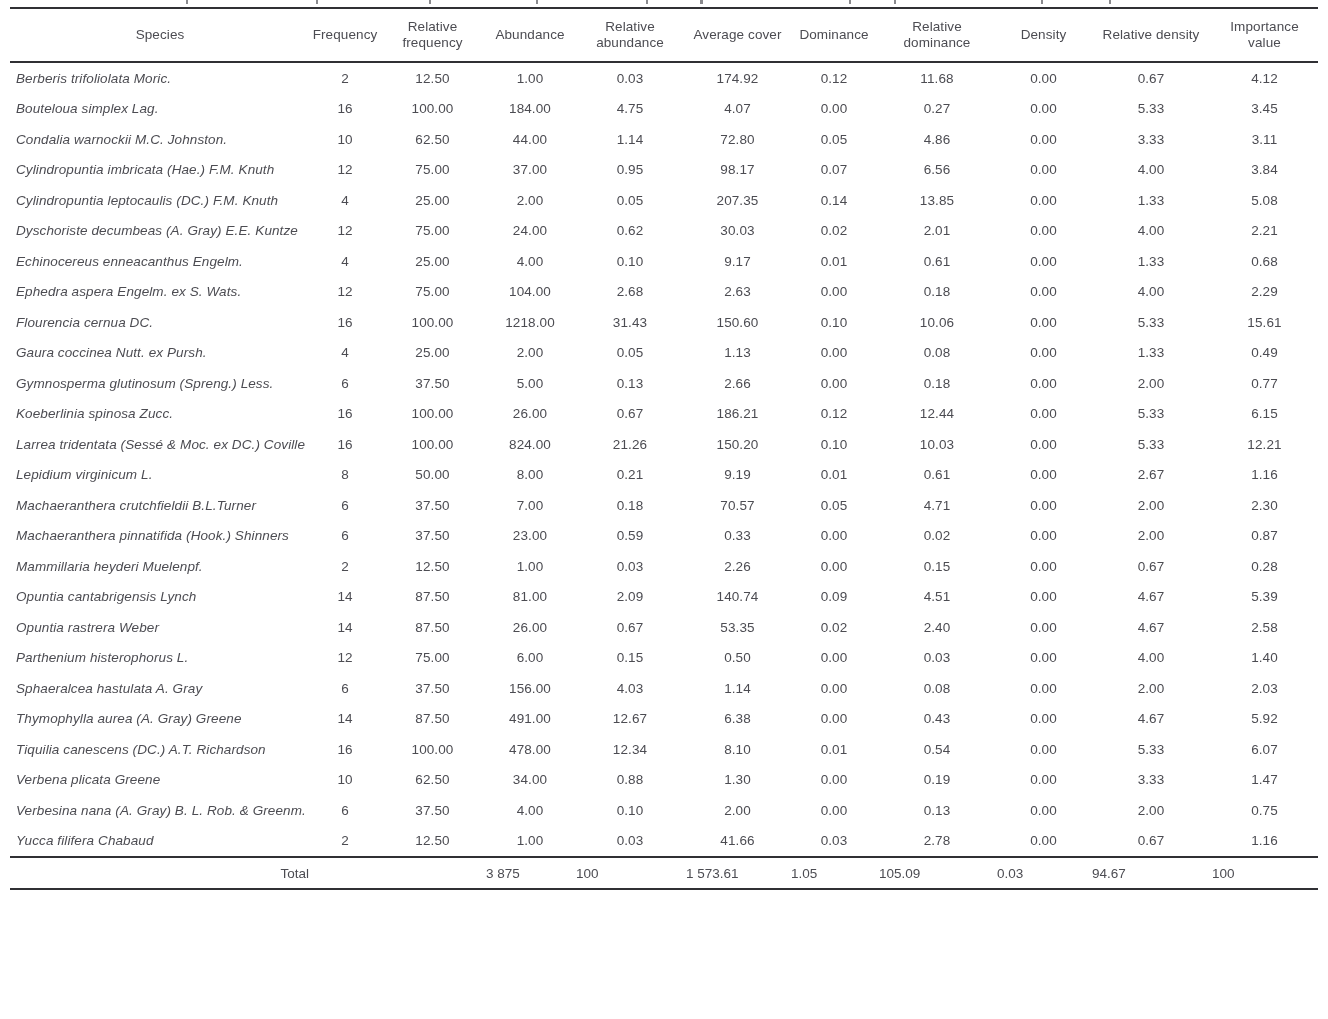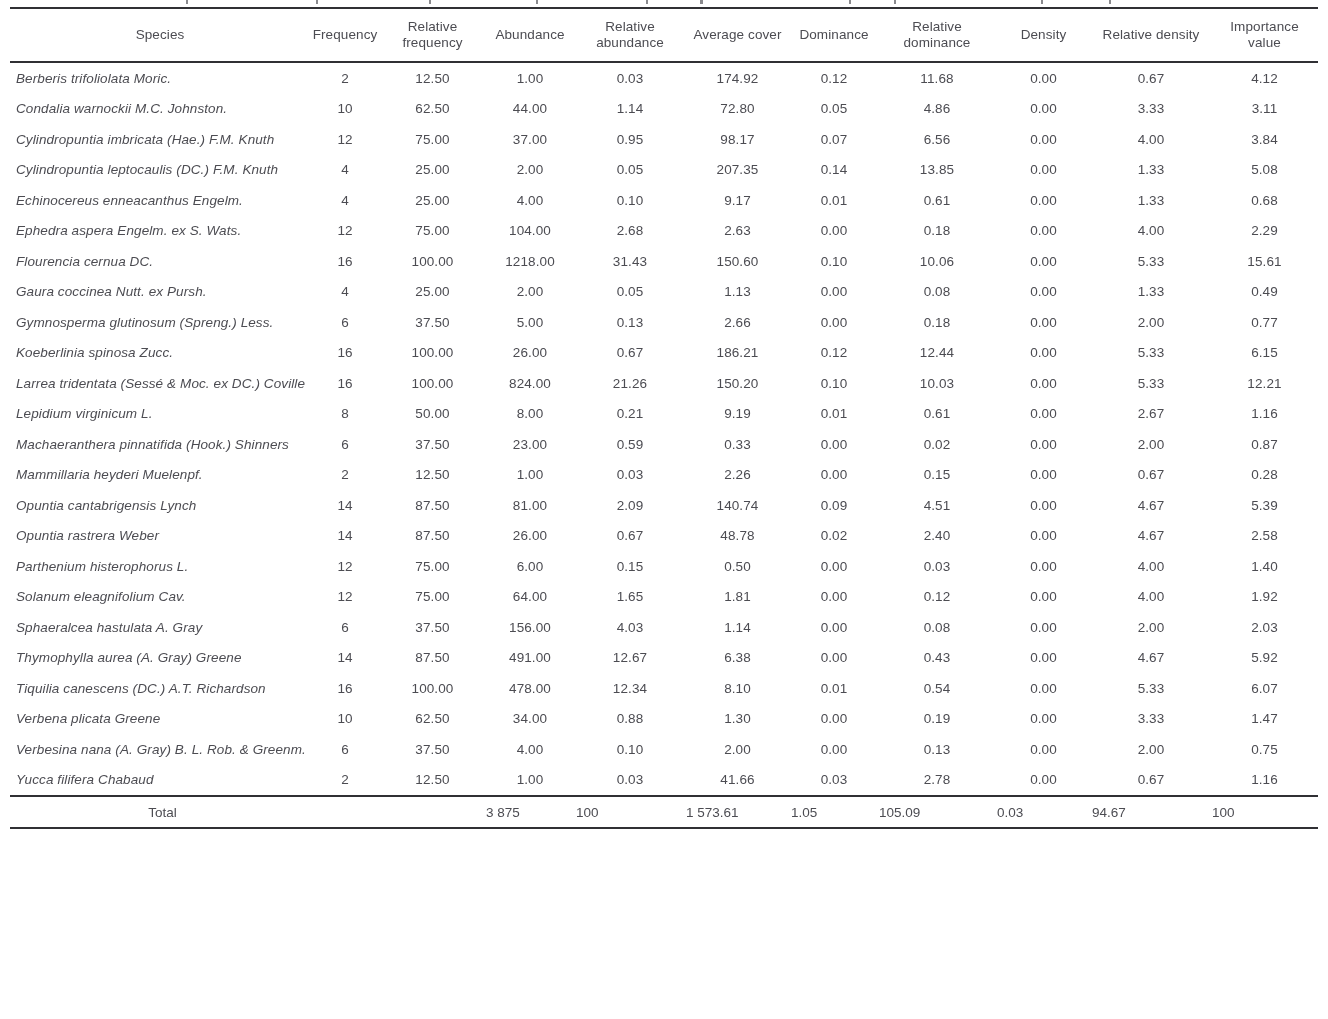--- a/index.html
+++ b/index.html
@@ -67,21 +67,21 @@
     padding-left: 6px;
     margin-left: 47px;
   }
   .ivi-table tr.total-row td {
     height: 28px;
     border-top: 2px solid #303034;
     font-style: normal;
     font-size: 13.5px;
   }
   .ivi-table tr.total-row td.species {
-    text-align: center;
+    text-align: right;
     font-style: normal;
   }
 </style>
 </head>
 <body>
 
 <div class="page">
 
   <div class="caption-remnant">
     <i style="left:186px"></i>
@@ -134,20 +134,33 @@
           <td>1.00</td>
           <td>0.03</td>
           <td>174.92</td>
           <td>0.12</td>
           <td>11.68</td>
           <td>0.00</td>
           <td>0.67</td>
           <td>4.12</td>
         </tr>
         <tr>
+          <td class="species">Bouteloua simplex Lag.</td>
+          <td>16</td>
+          <td>100.00</td>
+          <td>184.00</td>
+          <td>4.75</td>
+          <td>4.07</td>
+          <td>0.00</td>
+          <td>0.27</td>
+          <td>0.00</td>
+          <td>5.33</td>
+          <td>3.45</td>
+        </tr>
+        <tr>
           <td class="species">Condalia warnockii M.C. Johnston.</td>
           <td>10</td>
           <td>62.50</td>
           <td>44.00</td>
           <td>1.14</td>
           <td>72.80</td>
           <td>0.05</td>
           <td>4.86</td>
           <td>0.00</td>
           <td>3.33</td>
@@ -173,20 +186,33 @@
           <td>2.00</td>
           <td>0.05</td>
           <td>207.35</td>
           <td>0.14</td>
           <td>13.85</td>
           <td>0.00</td>
           <td>1.33</td>
           <td>5.08</td>
         </tr>
         <tr>
+          <td class="species">Dyschoriste decumbeas (A. Gray) E.E. Kuntze</td>
+          <td>12</td>
+          <td>75.00</td>
+          <td>24.00</td>
+          <td>0.62</td>
+          <td>30.03</td>
+          <td>0.02</td>
+          <td>2.01</td>
+          <td>0.00</td>
+          <td>4.00</td>
+          <td>2.21</td>
+        </tr>
+        <tr>
           <td class="species">Echinocereus enneacanthus Engelm.</td>
           <td>4</td>
           <td>25.00</td>
           <td>4.00</td>
           <td>0.10</td>
           <td>9.17</td>
           <td>0.01</td>
           <td>0.61</td>
           <td>0.00</td>
           <td>1.33</td>
@@ -277,20 +303,33 @@
           <td>8.00</td>
           <td>0.21</td>
           <td>9.19</td>
           <td>0.01</td>
           <td>0.61</td>
           <td>0.00</td>
           <td>2.67</td>
           <td>1.16</td>
         </tr>
         <tr>
+          <td class="species">Machaeranthera crutchfieldii B.L.Turner</td>
+          <td>6</td>
+          <td>37.50</td>
+          <td>7.00</td>
+          <td>0.18</td>
+          <td>70.57</td>
+          <td>0.05</td>
+          <td>4.71</td>
+          <td>0.00</td>
+          <td>2.00</td>
+          <td>2.30</td>
+        </tr>
+        <tr>
           <td class="species">Machaeranthera pinnatifida (Hook.) Shinners</td>
           <td>6</td>
           <td>37.50</td>
           <td>23.00</td>
           <td>0.59</td>
           <td>0.33</td>
           <td>0.00</td>
           <td>0.02</td>
           <td>0.00</td>
           <td>2.00</td>
@@ -321,52 +360,39 @@
           <td>0.00</td>
           <td>4.67</td>
           <td>5.39</td>
         </tr>
         <tr>
           <td class="species">Opuntia rastrera Weber</td>
           <td>14</td>
           <td>87.50</td>
           <td>26.00</td>
           <td>0.67</td>
-          <td>48.78</td>
+          <td>53.35</td>
           <td>0.02</td>
           <td>2.40</td>
           <td>0.00</td>
           <td>4.67</td>
           <td>2.58</td>
         </tr>
         <tr>
           <td class="species">Parthenium histerophorus L.</td>
           <td>12</td>
           <td>75.00</td>
           <td>6.00</td>
           <td>0.15</td>
           <td>0.50</td>
           <td>0.00</td>
           <td>0.03</td>
           <td>0.00</td>
           <td>4.00</td>
           <td>1.40</td>
-        </tr>
-        <tr>
-          <td class="species">Solanum eleagnifolium Cav.</td>
-          <td>12</td>
-          <td>75.00</td>
-          <td>64.00</td>
-          <td>1.65</td>
-          <td>1.81</td>
-          <td>0.00</td>
-          <td>0.12</td>
-          <td>0.00</td>
-          <td>4.00</td>
-          <td>1.92</td>
         </tr>
         <tr>
           <td class="species">Sphaeralcea hastulata A. Gray</td>
           <td>6</td>
           <td>37.50</td>
           <td>156.00</td>
           <td>4.03</td>
           <td>1.14</td>
           <td>0.00</td>
           <td>0.08</td>

